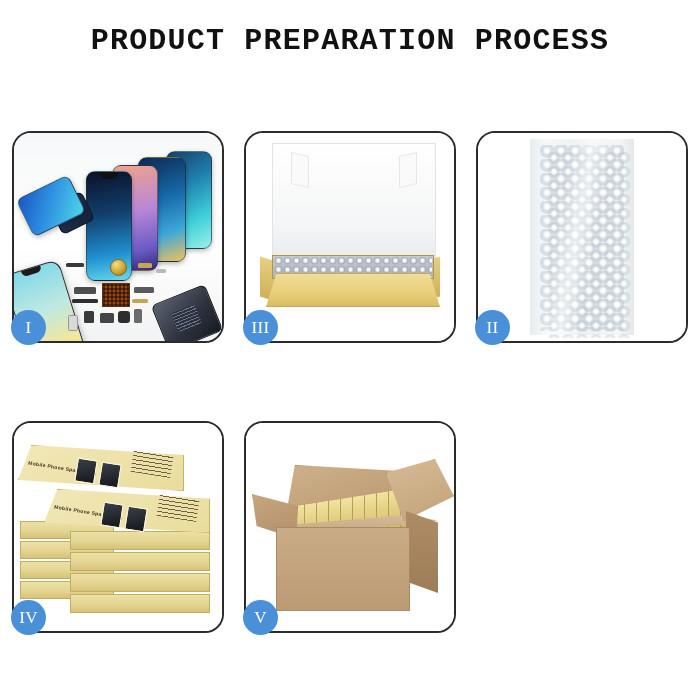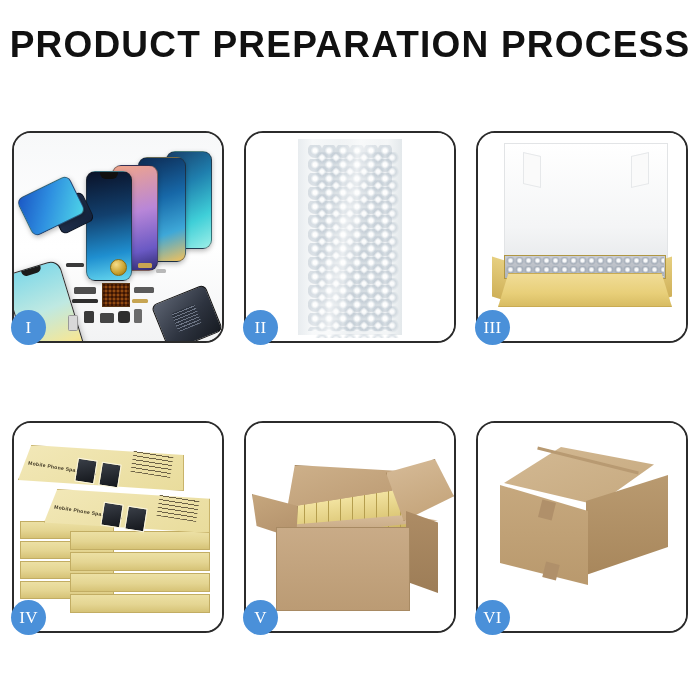--- a/index.html
+++ b/index.html
@@ -15,26 +15,27 @@
     position: relative;
   }
 
   
   .header {
     width: 100%;
     padding-top: 26px;
     text-align: center;
   }
   .title {
-    font-size: 37px;
+    font-size: 30px;
     font-weight: 700;
     letter-spacing: 1.2px;
     color: #111111;
     line-height: 1.05;
     white-space: nowrap;
+    font-family: Liberation Mono, monospace;
   }
   .subtitle {
     margin-top: 9px;
     font-size: 13.5px;
     font-weight: 700;
     color: #1a1a1a;
     letter-spacing: 0.1px;
     white-space: nowrap;
   }
 
@@ -350,44 +351,44 @@
         <div class="pt" style="left:52px; top:56px; width:12px; height:12px; background:#2e2e2e; border-radius:3px;"></div>
         <div class="pt" style="left:68px; top:54px; width:8px;  height:14px; background:#6b6b6b;"></div>
         <div class="pt" style="left:2px;  top:60px; width:8px;  height:14px; background:#d8d8d8; border:1px solid #999;"></div>
         <div class="backshell"></div>
       </div>
     </div>
     <div class="badge">I</div>
   </div>
 
   <div class="panel">
+    <div class="panel-inner p3">
+      <div class="lid">
+        <div class="lid-tab-l"></div>
+        <div class="lid-tab-r"></div>
+      </div>
+      <div class="tray-left-wall"></div>
+      <div class="tray-right-wall"></div>
+      <div class="tray-inner">
+        <div class="tray-bubbles"></div>
+      </div>
+      <div class="tray-front"></div>
+    </div>
+    <div class="badge">III</div>
+  </div>
+
+  <div class="panel">
     <div class="panel-inner p2">
       <div class="sleeve">
         <div class="bubbles"></div>
         <div class="bubbles2"></div>
         <div class="sleeve-sheen"></div>
       </div>
     </div>
     <div class="badge">II</div>
-  </div>
-
-  <div class="panel">
-    <div class="panel-inner p3">
-      <div class="lid">
-        <div class="lid-tab-l"></div>
-        <div class="lid-tab-r"></div>
-      </div>
-      <div class="tray-left-wall"></div>
-      <div class="tray-right-wall"></div>
-      <div class="tray-inner">
-        <div class="tray-bubbles"></div>
-      </div>
-      <div class="tray-front"></div>
-    </div>
-    <div class="badge">III</div>
   </div>
 
   <div class="panel">
     <div class="panel-inner p4">
       <div class="stack">
 
         <div class="kbox" style="left:2px;  top:86px;  width:92px; height:16px;"></div>
         <div class="kbox" style="left:2px;  top:106px; width:92px; height:16px;"></div>
         <div class="kbox" style="left:2px;  top:126px; width:92px; height:16px;"></div>
         <div class="kbox" style="left:2px;  top:146px; width:92px; height:16px;"></div>
@@ -430,25 +431,14 @@
       </div>
       <div class="carton-rim"></div>
       <div class="flap flap-right"></div>
       <div class="flap flap-left"></div>
       <div class="carton-side"></div>
       <div class="carton-body"></div>
     </div>
     <div class="badge">V</div>
   </div>
 
-  <div class="panel">
-    <div class="panel-inner p6">
-      <div class="sc-top"></div>
-      <div class="sc-top-seam"></div>
-      <div class="sc-side"></div>
-      <div class="sc-front"></div>
-      <div class="sc-tab1"></div>
-      <div class="sc-tab2"></div>
-    </div>
-    <div class="badge">VI</div>
-  </div>
 
 </div>
 
 </body></html>

